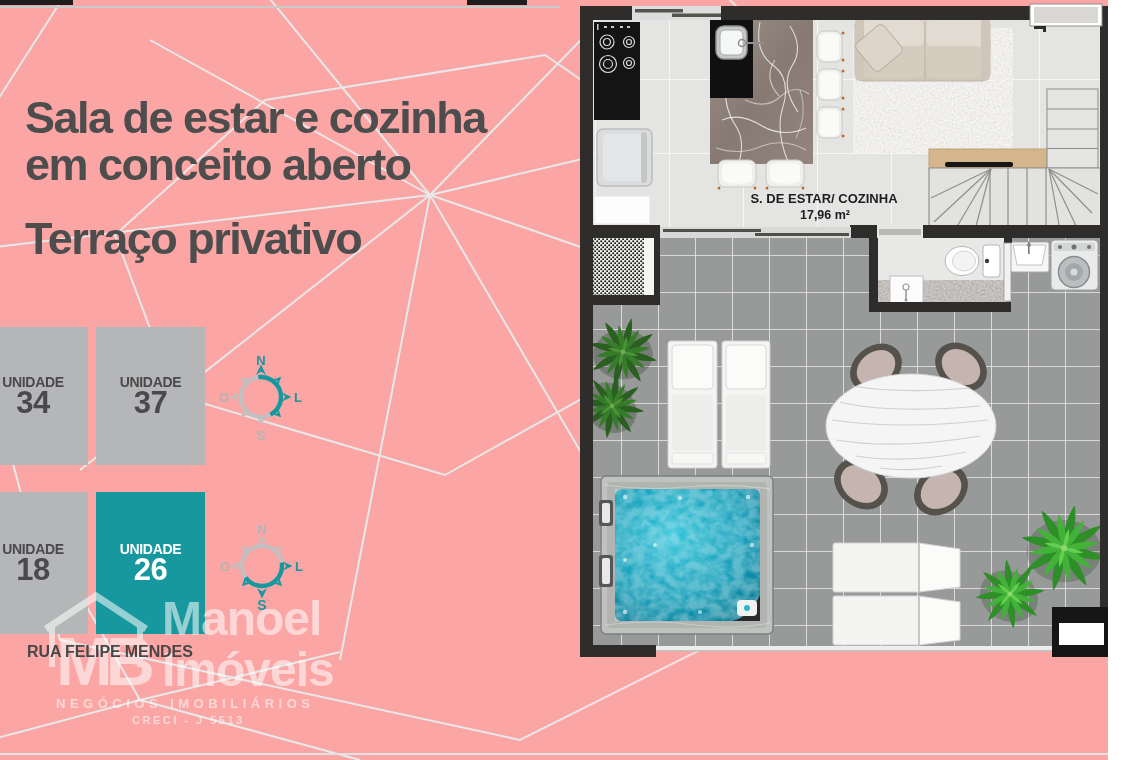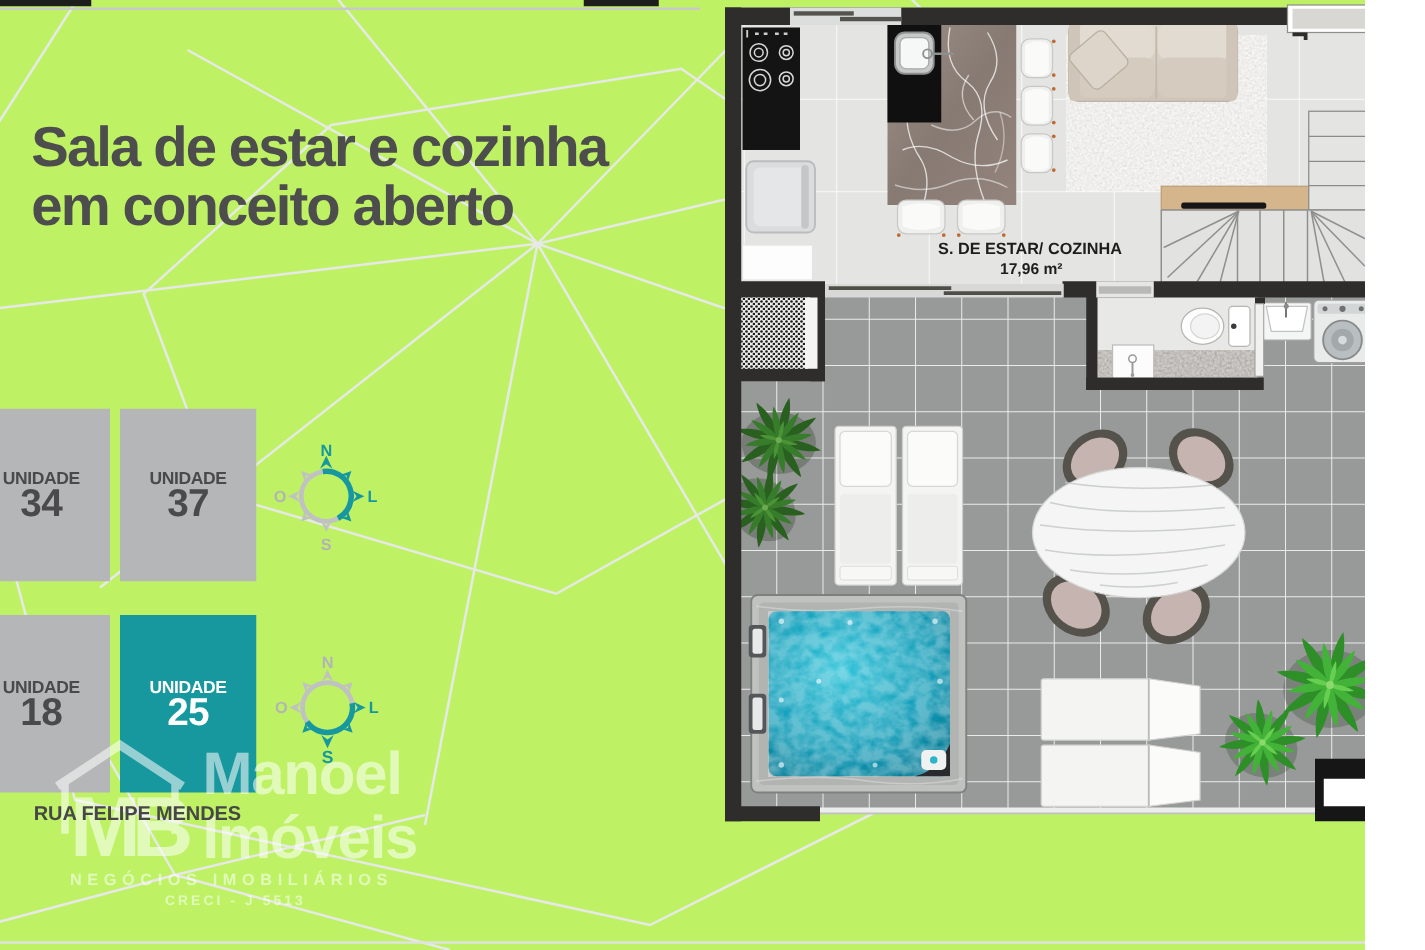--- a/index.html
+++ b/index.html
@@ -1,17 +1,17 @@
 <!DOCTYPE html>
 <html><head>
 <meta charset="utf-8">
 <style>
   html,body{margin:0;padding:0;}
-  .page{position:relative;width:1092px;height:760px;background:#bef264;overflow:hidden;
-        font-family:"Liberation Sans",sans-serif;}
+  .page{position:relative;width:1092px;height:760px;background:#fca5a5;overflow:hidden;
+        font-family:"Liberation Sans",sans-serif;padding-left:16px;}
   .abs{position:absolute;}
   .unitbox{position:absolute;display:flex;flex-direction:column;align-items:center;justify-content:center;
            background:#b5b6b7;color:#4a4a4c;text-align:center;}
   .unitbox .lbl{font-size:14px;font-weight:bold;letter-spacing:-0.3px;line-height:14px;}
   .unitbox .num{font-size:31px;font-weight:bold;line-height:28px;letter-spacing:-0.5px;}
 </style>
 </head>
 <body>
 <div class="page">
 
@@ -25,39 +25,40 @@
   </svg>
 
   <div class="abs" style="left:0;top:0;width:73px;height:5px;background:#1d1d1b"></div>
 
   <div class="abs" style="left:467px;top:0;width:60px;height:5px;background:#1d1d1b"></div>
 
   <div class="abs" style="left:0;top:6px;width:560px;height:2px;background:#c7cac9"></div>
 
   <div class="abs" style="left:25px;top:94px;font-size:45px;line-height:47px;font-weight:bold;color:#4d4d4e;letter-spacing:-1.5px;">Sala de estar e cozinha<br>em conceito aberto</div>
 
+  <div class="abs" style="left:25px;top:215px;font-size:45px;line-height:47px;font-weight:bold;color:#4d4d4e;letter-spacing:-1.5px;">Terraço privativo</div>
 
   <div class="unitbox" style="left:-22px;top:327px;width:110px;height:138px;">
     <div class="lbl">UNIDADE</div>
       <div class="num">34</div>
   </div>
 
   <div class="unitbox" style="left:96px;top:327px;width:109px;height:138px;">
     <div class="lbl">UNIDADE</div>
       <div class="num">37</div>
   </div>
 
   <div class="unitbox" style="left:-22px;top:492px;width:110px;height:142px;">
     <div class="lbl">UNIDADE</div>
       <div class="num">18</div>
   </div>
 
   <div class="unitbox" style="left:96px;top:492px;width:109px;height:142px;background:#17989f;color:#ffffff;">
     <div class="lbl">UNIDADE</div>
-      <div class="num">25</div>
+      <div class="num">26</div>
   </div>
 
   <svg class="abs" style="left:206px;top:342px" width="110" height="110" viewBox="-55 -55 110 110">
     <g>
       <circle r="20" fill="none" stroke="#c0c1c2" stroke-width="3.8"></circle>
       <path d="M -2.78,-19.81 A 20 20 0 0 1 9.39,17.66" fill="none" stroke="#17989f" stroke-width="4.4"></path>
       <g fill="#c0c1c2">
         <path d="M 0,-32.5 l 5,10.5 -5,-3.6 -5,3.6 z" fill="#17989f"></path>
         <path d="M 0,-28.5 l 4,8.2 -4,-2.9 -4,2.9 z" transform="rotate(45)" fill="#17989f"></path>
         <path d="M 0,-30.5 l 4.5,9.5 -4.5,-3.2 -4.5,3.2 z" transform="rotate(90)" fill="#17989f"></path>

